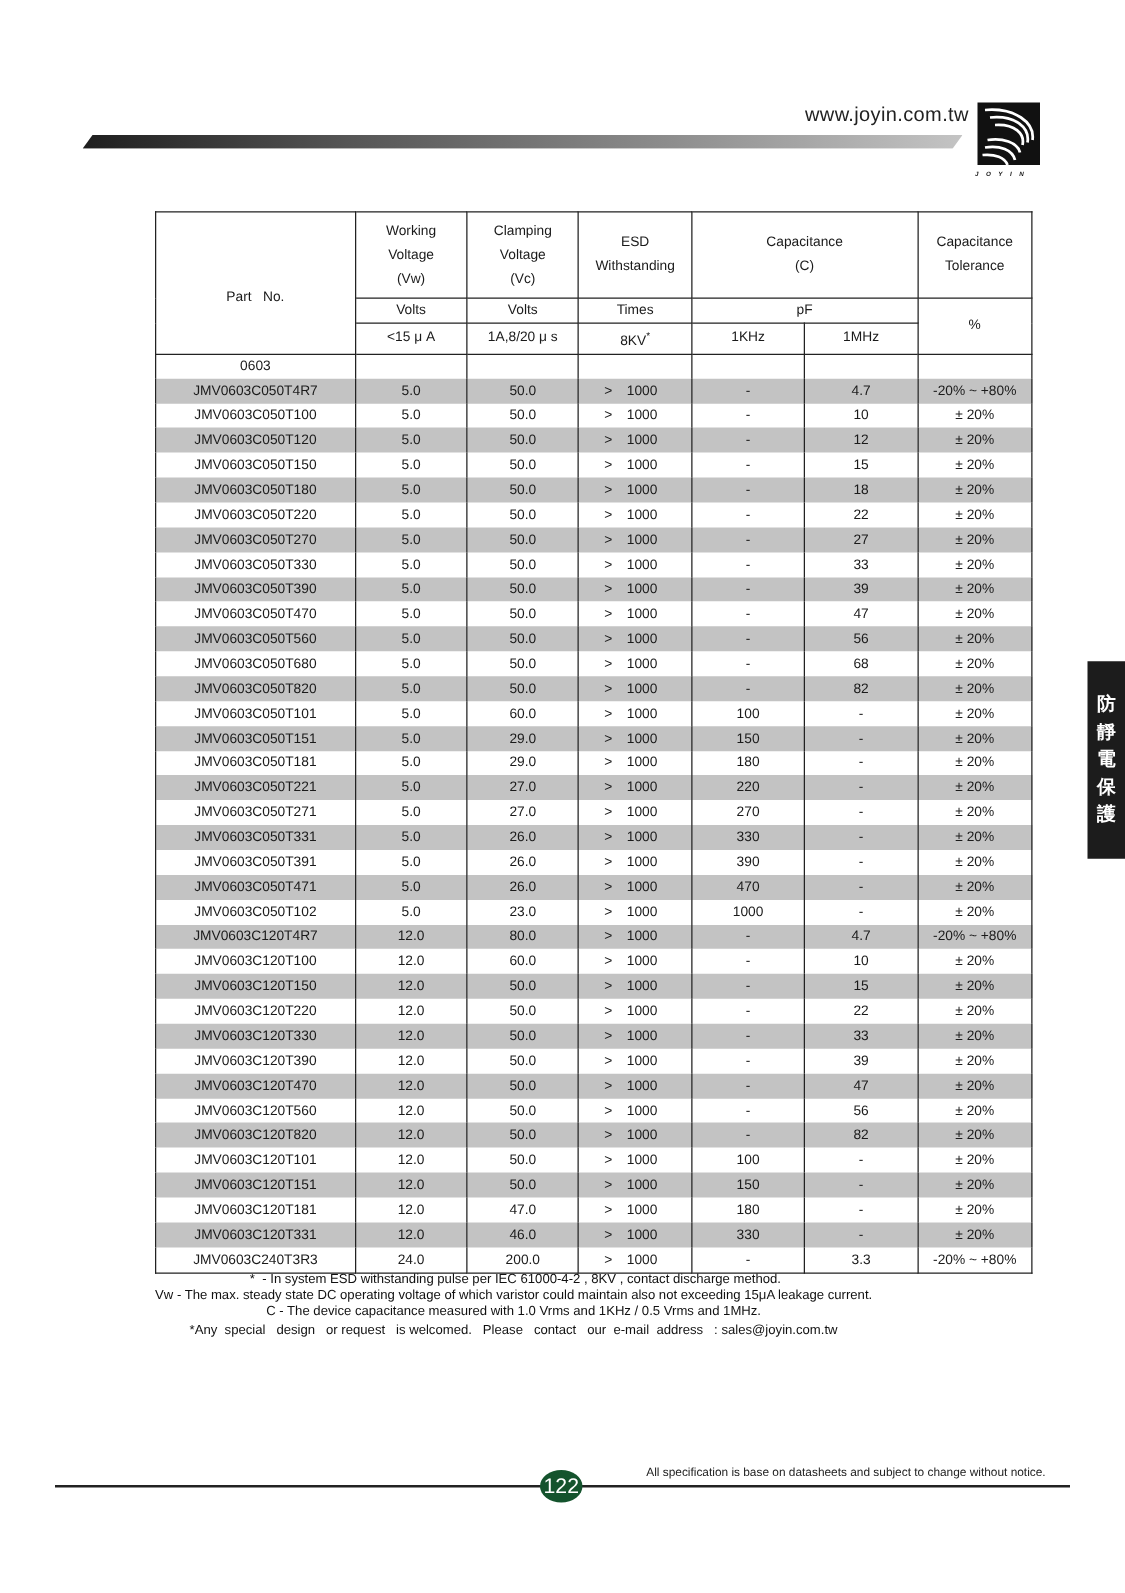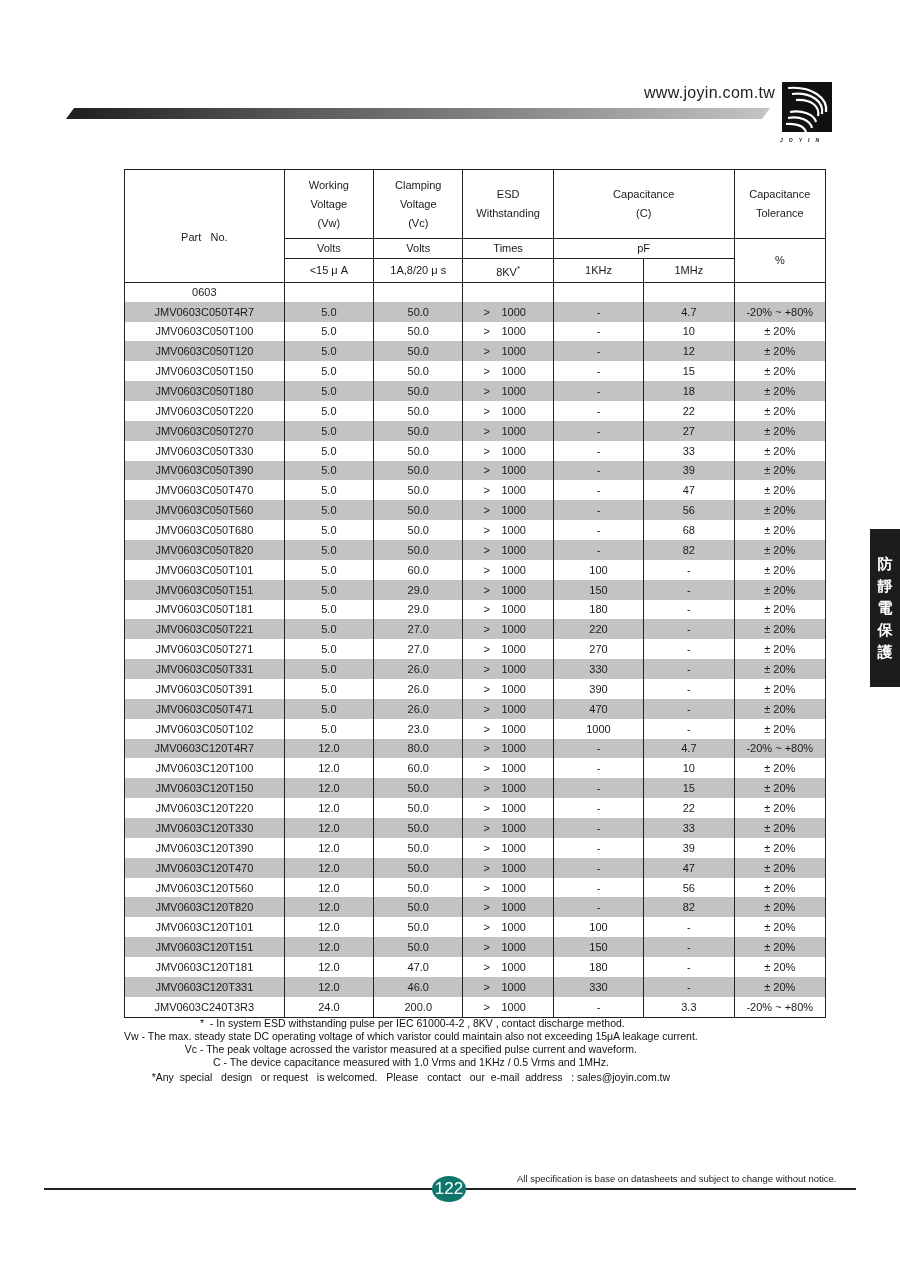--- a/index.html
+++ b/index.html
@@ -22,21 +22,21 @@
   .spec-table tr.group-row td { height: 19px; }
   .spec-table { border: 1.5px solid #222; }
   .esd-cell { text-align: left !important; padding-left: 20px !important; }
   .esd-cell .gt { display: inline-block; width: 18px; }
   .spec-table tr:last-child td { border-bottom: 1.5px solid #222; text-align: center; }
 
   .notes { position: absolute; left: 124px; top: 1017px; font-size: 10.5px; line-height: 13px; color: #111; }
   .notes div { white-space: pre; text-align: center; }
 
   .footer-line { position: absolute; left: 44px; top: 1188px; width: 812px; height: 1.5px; background: #222; }
-  .page-badge { position: absolute; left: 432px; top: 1176px; width: 34px; height: 26px; border-radius: 50%; background: #0f766e; color: #fff; font-size: 17px; text-align: center; line-height: 26px; }
+  .page-badge { position: absolute; left: 432px; top: 1176px; width: 34px; height: 26px; border-radius: 50%; background: #14532d; color: #fff; font-size: 17px; text-align: center; line-height: 26px; }
   .footer-note { position: absolute; left: 517px; top: 1173px; font-size: 9.5px; color: #222; }
 
   .side-tab { position: absolute; left: 870px; top: 529px; width: 30px; height: 158px; background: #1c1c1c; color: #fff; }
   .side-tab .glyphs { padding-top: 24px; text-align: center; font-size: 15px; line-height: 22px; font-weight: bold; }
 </style>
 </head>
 <body>
 
 <div class="header-url">www.joyin.com.tw</div>
 <div class="header-bar"></div>
@@ -443,20 +443,19 @@
         <td>-</td>
         <td>3.3</td>
         <td>-20% ~ +80%</td>
       </tr>
     </tbody>
 </table>
 
 <div class="notes">
   <div> *  - In system ESD withstanding pulse per IEC 61000-4-2 , 8KV , contact discharge method.</div>
   <div>Vw - The max. steady state DC operating voltage of which varistor could maintain also not exceeding 15μA leakage current.</div>
-  <div>Vc - The peak voltage acrossed the varistor measured at a specified pulse current and waveform.</div>
   <div>C - The device capacitance measured with 1.0 Vrms and 1KHz / 0.5 Vrms and 1MHz.</div>
   <div style="margin-top:2px;">*Any  special   design   or request   is welcomed.   Please   contact   our  e-mail  address   : sales@joyin.com.tw</div>
 </div>
 
 <div class="footer-line"></div>
 <div class="page-badge">122</div>
 <div class="footer-note">All specification is base on datasheets and subject to change without notice.</div>
 
 </body></html>

